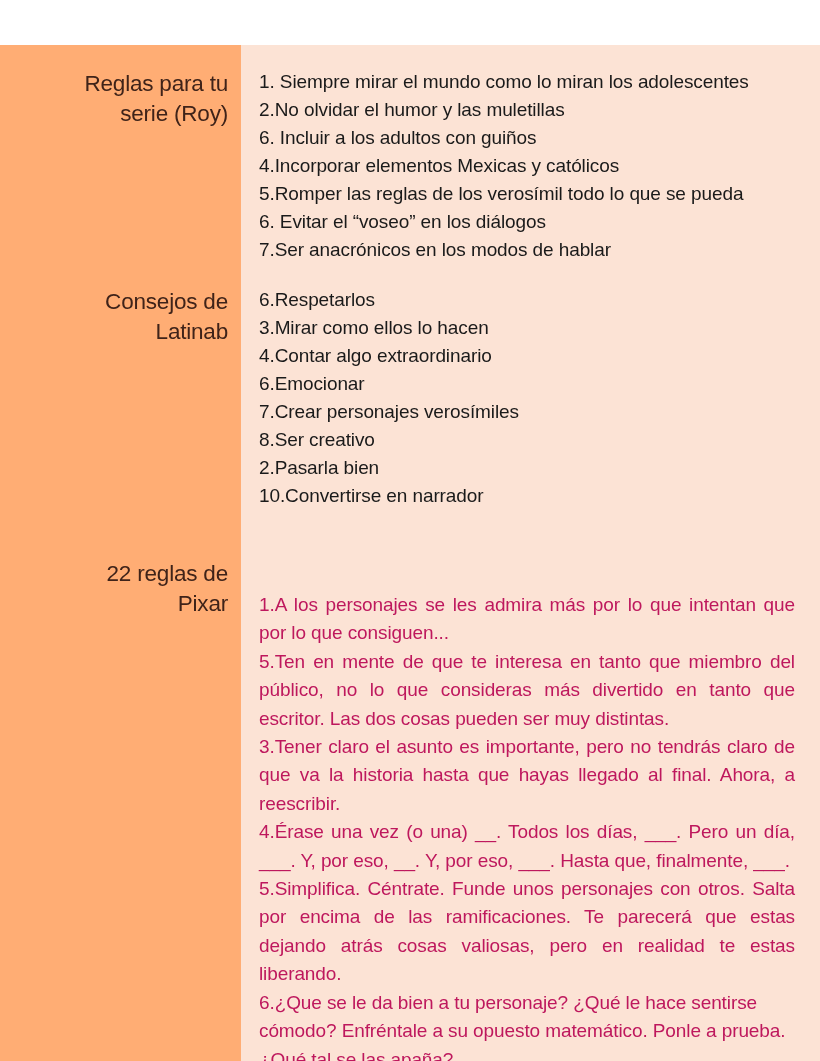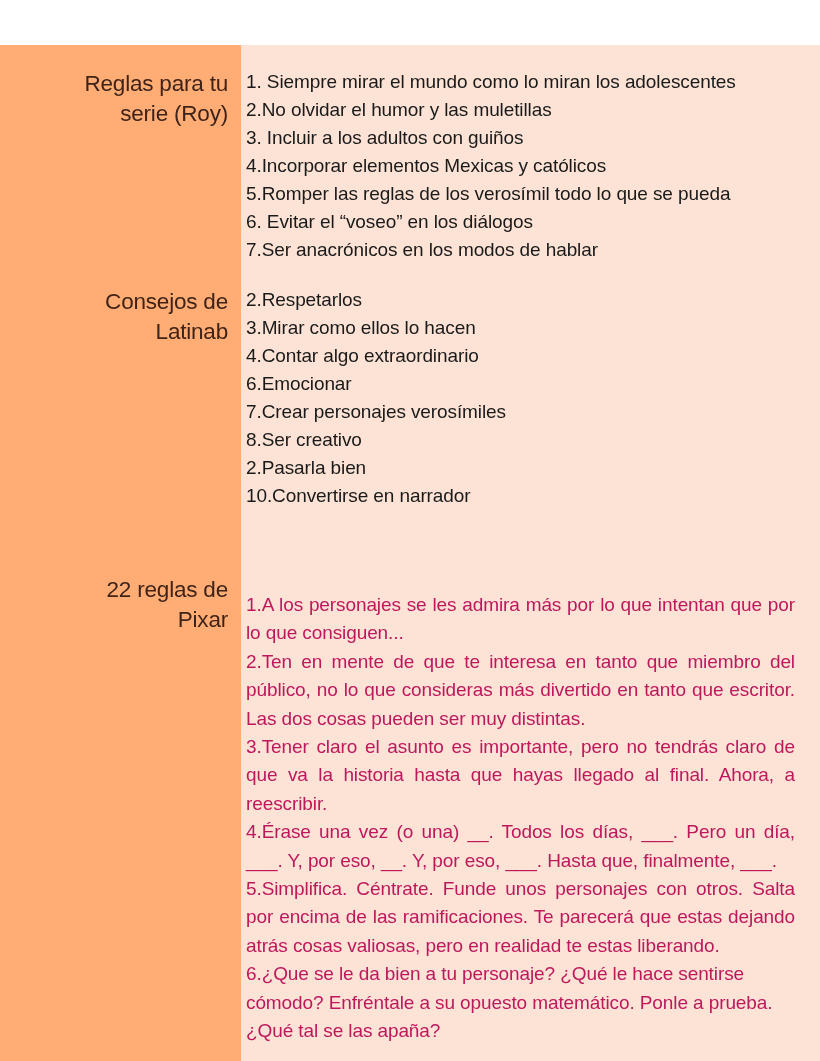--- a/index.html
+++ b/index.html
@@ -49,26 +49,26 @@
     width: 210px;
     text-align: right;
     color: #3f2319;
     font-size: 22.5px;
     line-height: 30px;
     letter-spacing: -0.2px;
     white-space: pre-line;
   }
   .h-roy      { top: 24px; }
   .h-latinab  { top: 242px; }
-  .h-pixar    { top: 530px; }
+  .h-pixar    { top: 514px; }
 
   
   .block {
     position: absolute;
-    left: 5px;
+    left: 18px;
     right: 25px;
     color: #1a1a1a;
   }
   .b-roy     { top: 23px; }
   .b-latinab { top: 241px; }
   .b-pixar   { top: 546px; }
 
   .line {
     font-size: 19px;
     line-height: 28px;
@@ -97,41 +97,41 @@
 Latinab</div>
       <div class="heading h-pixar" style="color: rgb(63, 35, 25);">22 reglas de
 Pixar</div>
     </div>
 
     <div class="right-col" style="background: rgb(252, 227, 213);">
 
       <div class="block b-roy" style="color: rgb(26, 26, 26);">
         <div class="line">1. Siempre mirar el mundo como lo miran los adolescentes</div>
         <div class="line">2.No olvidar el humor y las muletillas</div>
-        <div class="line">3. Incluir a los adultos con guiños</div>
+        <div class="line">6. Incluir a los adultos con guiños</div>
         <div class="line">4.Incorporar elementos Mexicas y católicos</div>
         <div class="line">5.Romper las reglas de los verosímil todo lo que se pueda</div>
         <div class="line">6. Evitar el “voseo” en los diálogos</div>
         <div class="line">7.Ser anacrónicos en los modos de hablar</div>
       </div>
 
       <div class="block b-latinab" style="color: rgb(26, 26, 26);">
-        <div class="line">2.Respetarlos</div>
+        <div class="line">6.Respetarlos</div>
         <div class="line">3.Mirar como ellos lo hacen</div>
         <div class="line">4.Contar algo extraordinario</div>
         <div class="line">6.Emocionar</div>
         <div class="line">7.Crear personajes verosímiles</div>
         <div class="line">8.Ser creativo</div>
         <div class="line">2.Pasarla bien</div>
         <div class="line">10.Convertirse en narrador</div>
       </div>
 
       <div class="block b-pixar" style="color: #be185d;">
         <p class="para">1.A los personajes se les admira más por lo que intentan que por lo que consiguen...</p>
-        <p class="para">2.Ten en mente de que te interesa en tanto que miembro del público, no lo que consideras más divertido en tanto que escritor. Las dos cosas pueden ser muy distintas.</p>
+        <p class="para">5.Ten en mente de que te interesa en tanto que miembro del público, no lo que consideras más divertido en tanto que escritor. Las dos cosas pueden ser muy distintas.</p>
         <p class="para">3.Tener claro el asunto es importante, pero no tendrás claro de que va la historia hasta que hayas llegado al final. Ahora, a reescribir.</p>
         <p class="para">4.Érase una vez (o una) __. Todos los días, ___. Pero un día, ___. Y, por eso, __. Y, por eso, ___. Hasta que, finalmente, ___.</p>
         <p class="para">5.Simplifica. Céntrate. Funde unos personajes con otros. Salta por encima de las ramificaciones. Te parecerá que estas dejando atrás cosas valiosas, pero en realidad te estas liberando.</p>
         <p class="para">6.¿Que se le da bien a tu personaje? ¿Qué le hace sentirse cómodo? Enfréntale a su opuesto matemático. Ponle a prueba. ¿Qué tal se las apaña?</p>
       </div>
 
     </div>
   </div>
 </div>
 

